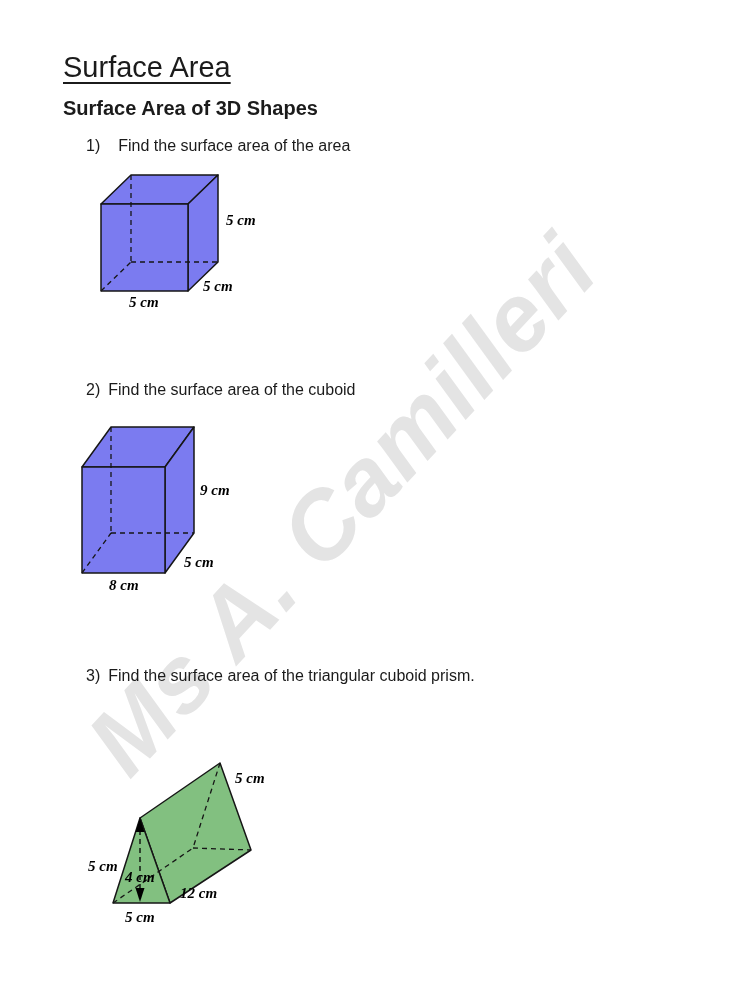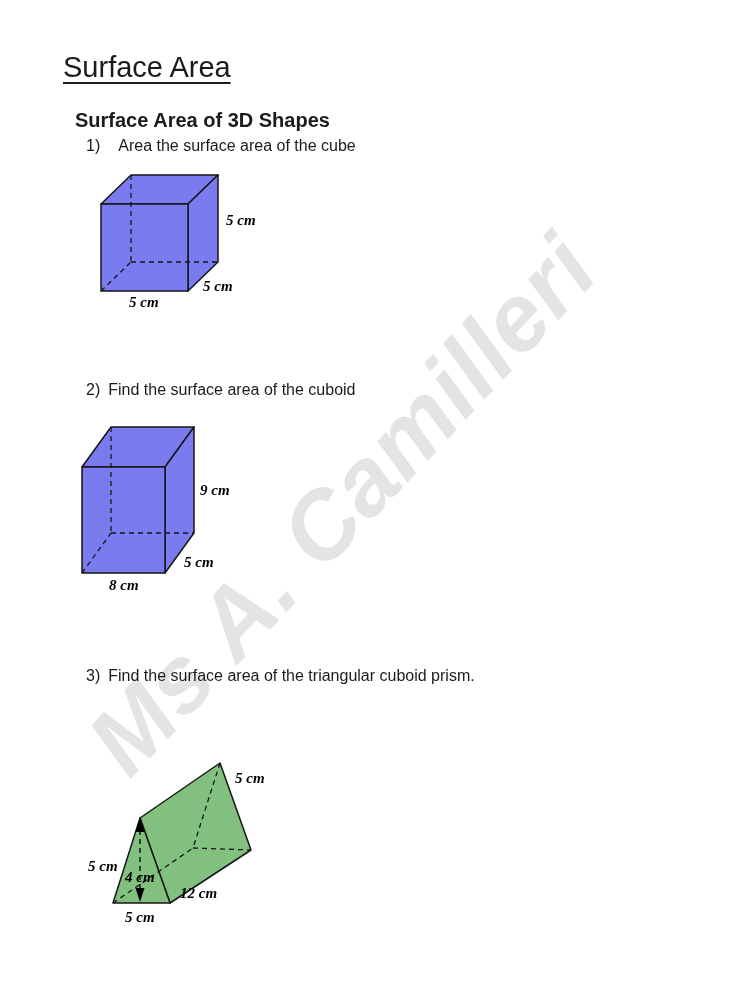--- a/index.html
+++ b/index.html
@@ -44,21 +44,21 @@
     font-weight: normal;
     text-decoration: underline;
     text-decoration-thickness: 2px;
     text-underline-offset: 5px;
     color: #1b1b1b;
   }
   .doc-heading {
     position: absolute;
     left: 63px;
     top: 97px;
-    margin: 12px;
+    margin: 0;
     font-size: 20px;
     font-weight: bold;
     color: #1b1b1b;
   }
   .question {
     position: absolute;
     left: 86px;
     font-size: 16px;
     color: #1b1b1b;
     white-space: nowrap;
@@ -108,21 +108,21 @@
 
   <div class="watermark">Ms A. Camilleri</div>
 
   <div class="content">
 
     <h1 class="doc-title">Surface Area</h1>
 
     <h2 class="doc-heading">Surface Area of 3D Shapes</h2>
 
     <div class="question q1">
-      <span class="qnum">1)</span><span class="qtext">Area the surface area of the cube</span>
+      <span class="qnum">1)</span><span class="qtext">Find the surface area of the area</span>
     </div>
 
     <div class="fig fig-cube">
       <svg width="165" height="150" viewBox="0 0 165 150">
         <polygon class="solid-edge" points="11,35 41,6 128,6 98,35" fill="#7b7bf0"></polygon>
         <polygon class="solid-edge" points="98,35 128,6 128,93 98,122" fill="#7b7bf0"></polygon>
         <polygon class="solid-edge" points="11,35 98,35 98,122 11,122" fill="#7b7bf0"></polygon>
         <path class="hidden-edge" d="M41,6 L41,93 M41,93 L128,93 M11,122 L41,93"></path>
         <text class="dim-label" x="136" y="56">5 cm</text>
         <text class="dim-label" x="113" y="122">5 cm</text>

